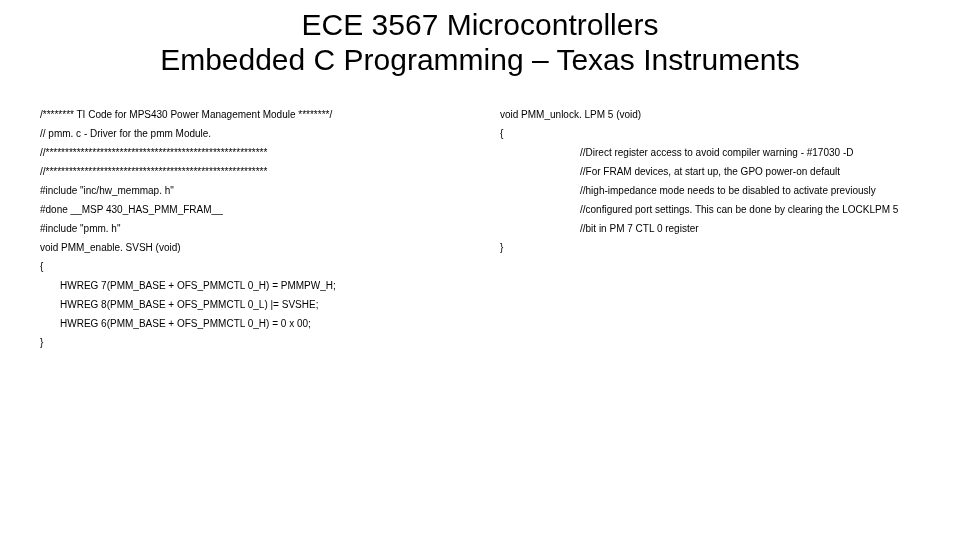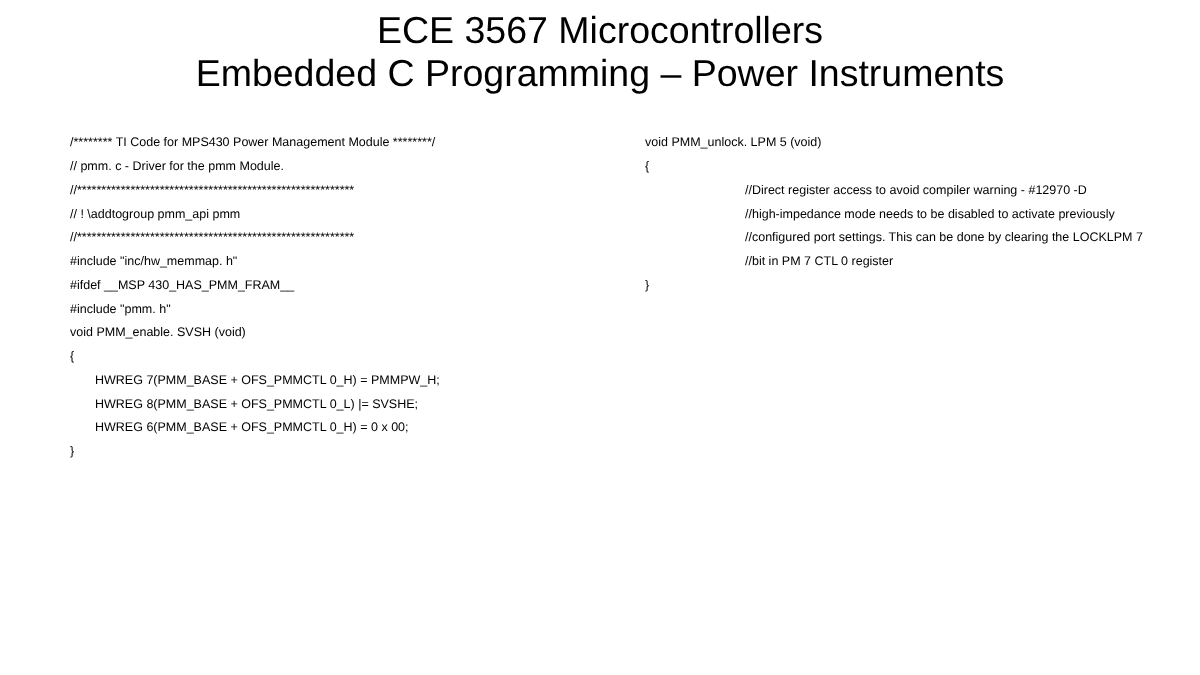--- a/index.html
+++ b/index.html
@@ -31,56 +31,56 @@
   .cols {
     display: flex;
     gap: 40px;
   }
   .col {
     flex: 1 1 50%;
     font-size: 10px;
     line-height: 1.9;
     font-family: "Segoe UI", Arial, sans-serif;
   }
-  .line { white-space: pre; margin-left: 16px; }
+  .line { white-space: pre; }
   .indent { padding-left: 20px; }
   .indent2 { padding-left: 80px; }
 </style>
 </head>
 <body>
 
 <div class="slide">
   <div class="title">
     <span>ECE 3567 Microcontrollers</span><br>
-    <span>Embedded C Programming – Power Instruments</span>
+    <span>Embedded C Programming – Texas Instruments</span>
   </div>
 
   <div class="cols">
 
     <div class="col">
       <div class="line">/******** TI Code for MPS430 Power Management Module ********/</div>
       <div class="line">// pmm. c - Driver for the pmm Module.</div>
       <div class="line">//*********************************************************</div>
-      <div class="line">// ! \addtogroup pmm_api pmm</div>
       <div class="line">//*********************************************************</div>
       <div class="line">#include "inc/hw_memmap. h"</div>
-      <div class="line">#ifdef __MSP 430_HAS_PMM_FRAM__</div>
+      <div class="line">#done __MSP 430_HAS_PMM_FRAM__</div>
       <div class="line">#include "pmm. h"</div>
       <div class="line">void PMM_enable. SVSH (void)</div>
       <div class="line">{</div>
       <div class="line indent">HWREG 7(PMM_BASE + OFS_PMMCTL 0_H) = PMMPW_H;</div>
       <div class="line indent">HWREG 8(PMM_BASE + OFS_PMMCTL 0_L) |= SVSHE;</div>
       <div class="line indent">HWREG 6(PMM_BASE + OFS_PMMCTL 0_H) = 0 x 00;</div>
       <div class="line">}</div>
     </div>
 
     <div class="col right-text">
       <div class="line">void PMM_unlock. LPM 5 (void)</div>
       <div class="line">{</div>
-      <div class="line indent2">//Direct register access to avoid compiler warning - #12970 -D</div>
+      <div class="line indent2">//Direct register access to avoid compiler warning - #17030 -D</div>
+      <div class="line indent2">//For FRAM devices, at start up, the GPO power-on default</div>
       <div class="line indent2">//high-impedance mode needs to be disabled to activate previously</div>
-      <div class="line indent2">//configured port settings. This can be done by clearing the LOCKLPM 7</div>
+      <div class="line indent2">//configured port settings. This can be done by clearing the LOCKLPM 5</div>
       <div class="line indent2">//bit in PM 7 CTL 0 register</div>
       <div class="line">}</div>
     </div>
 
   </div>
 </div>
 
 </body></html>

